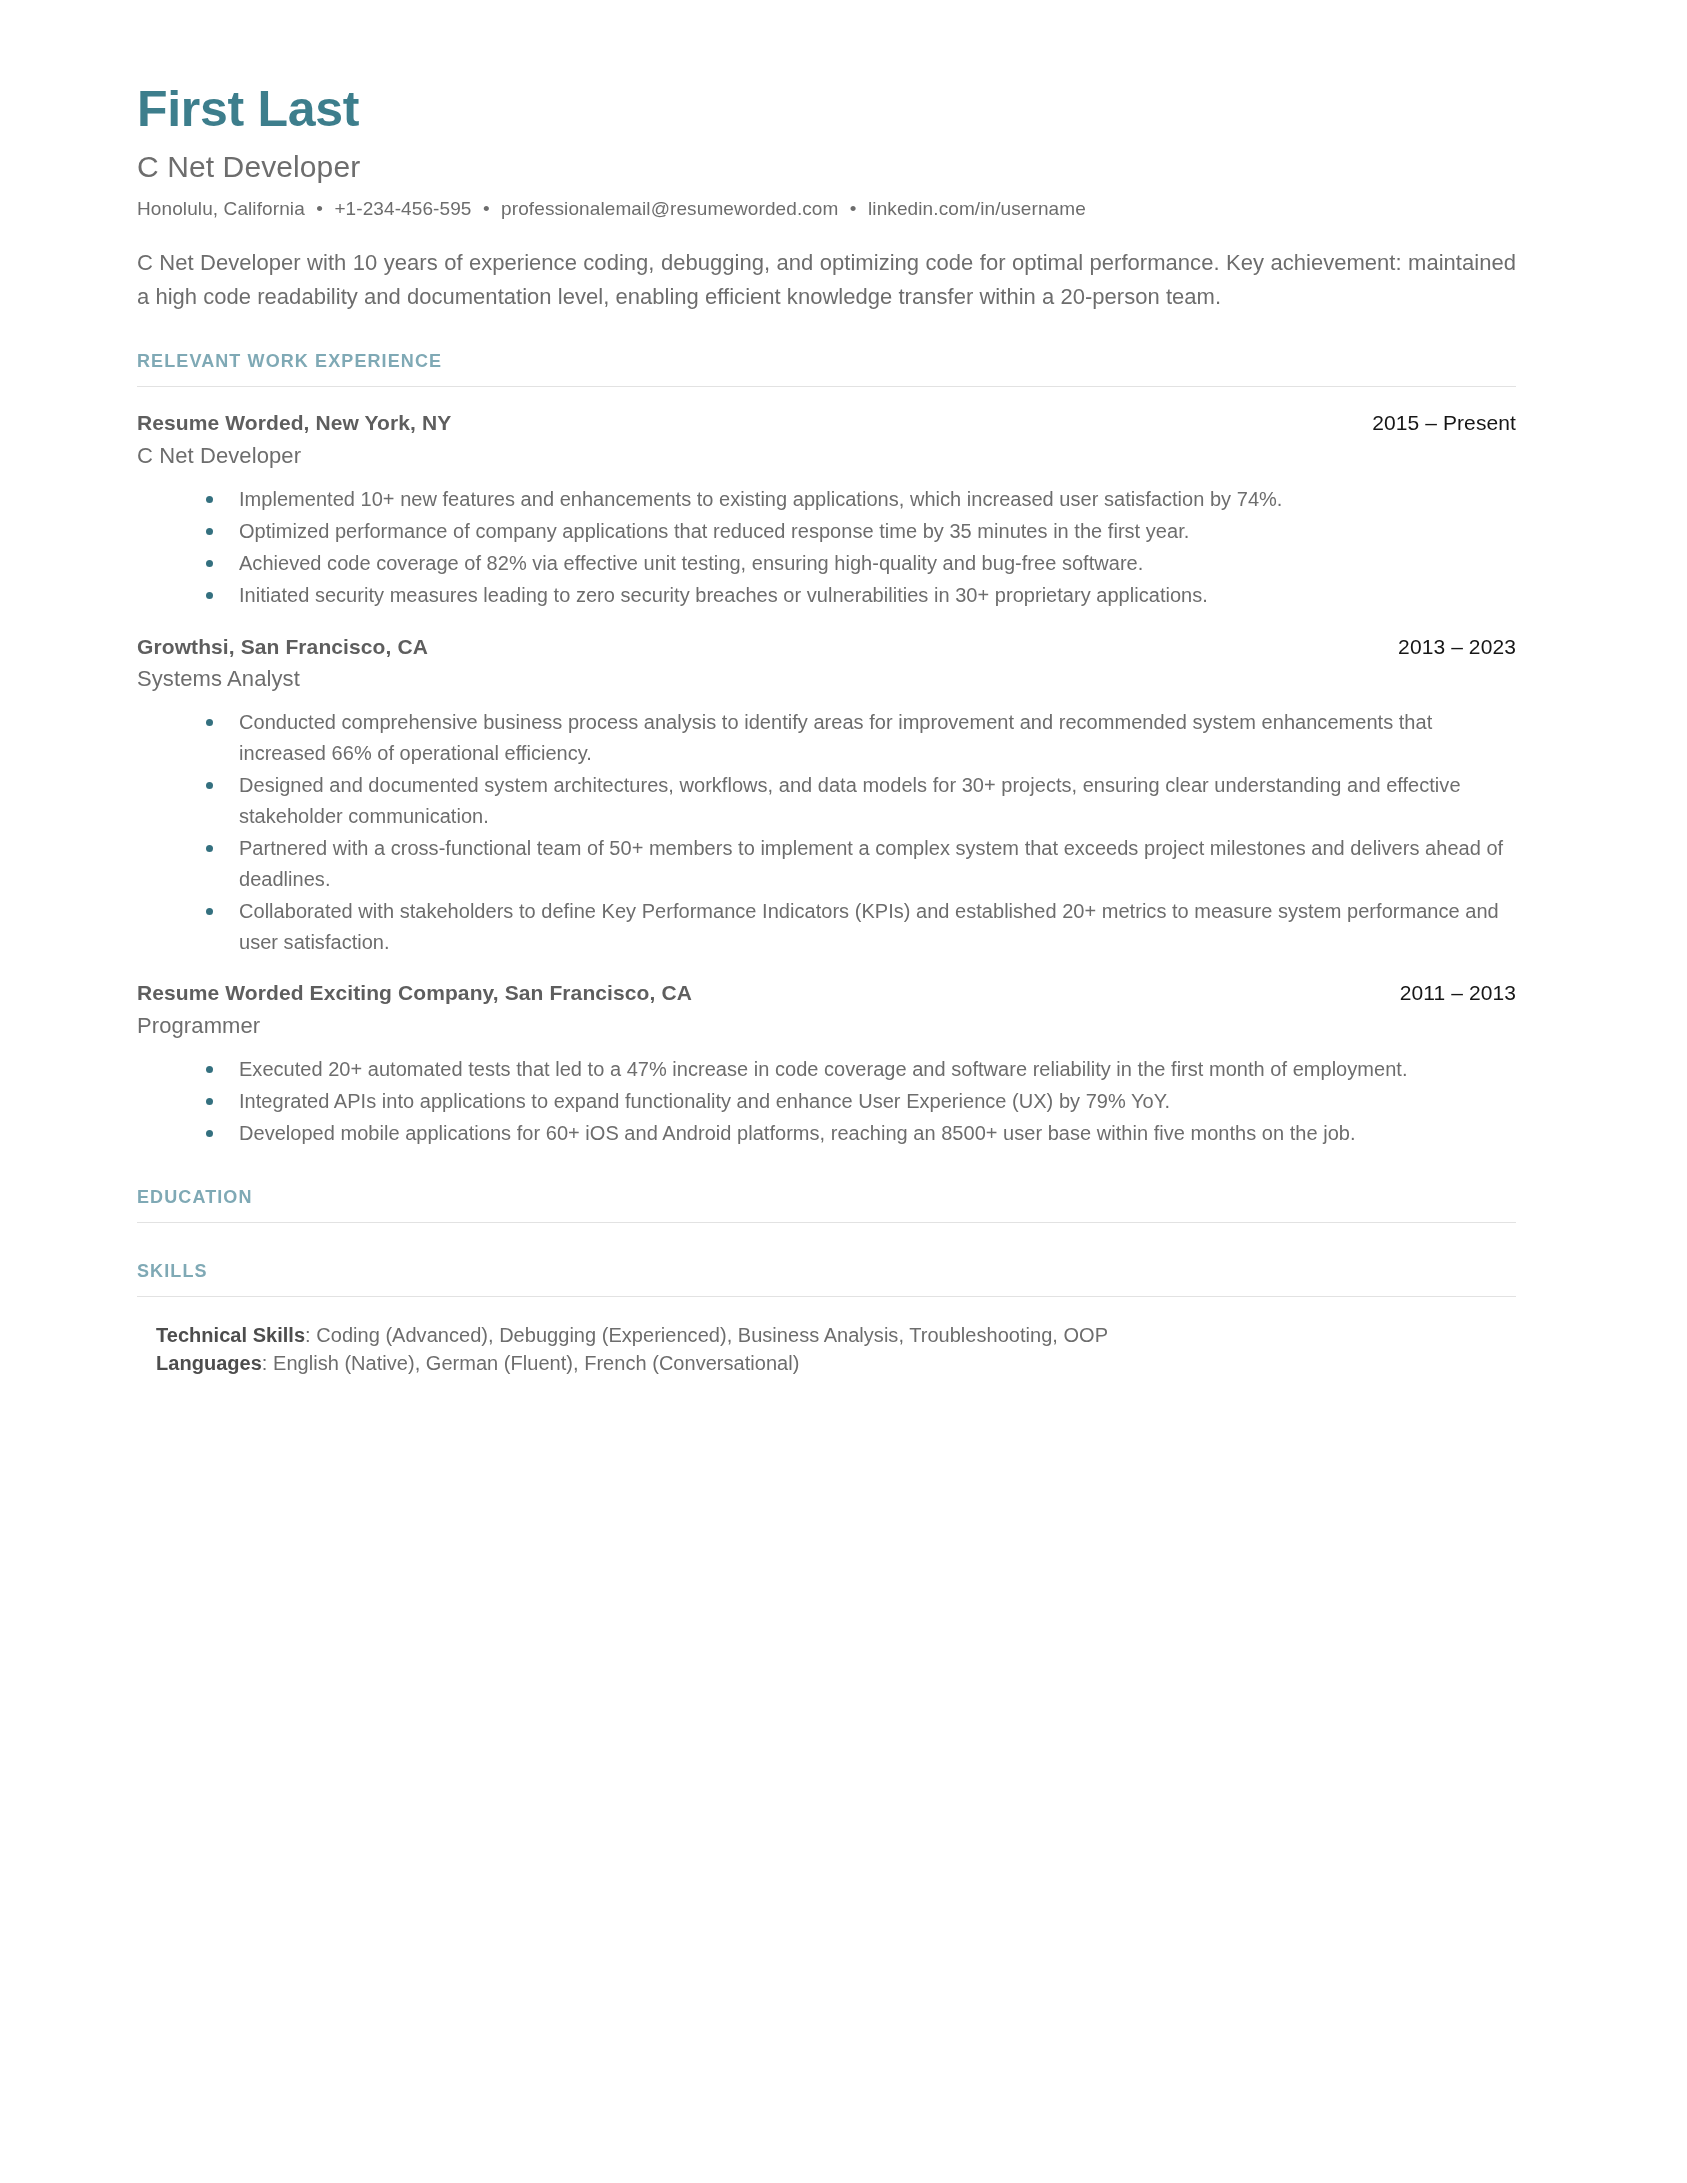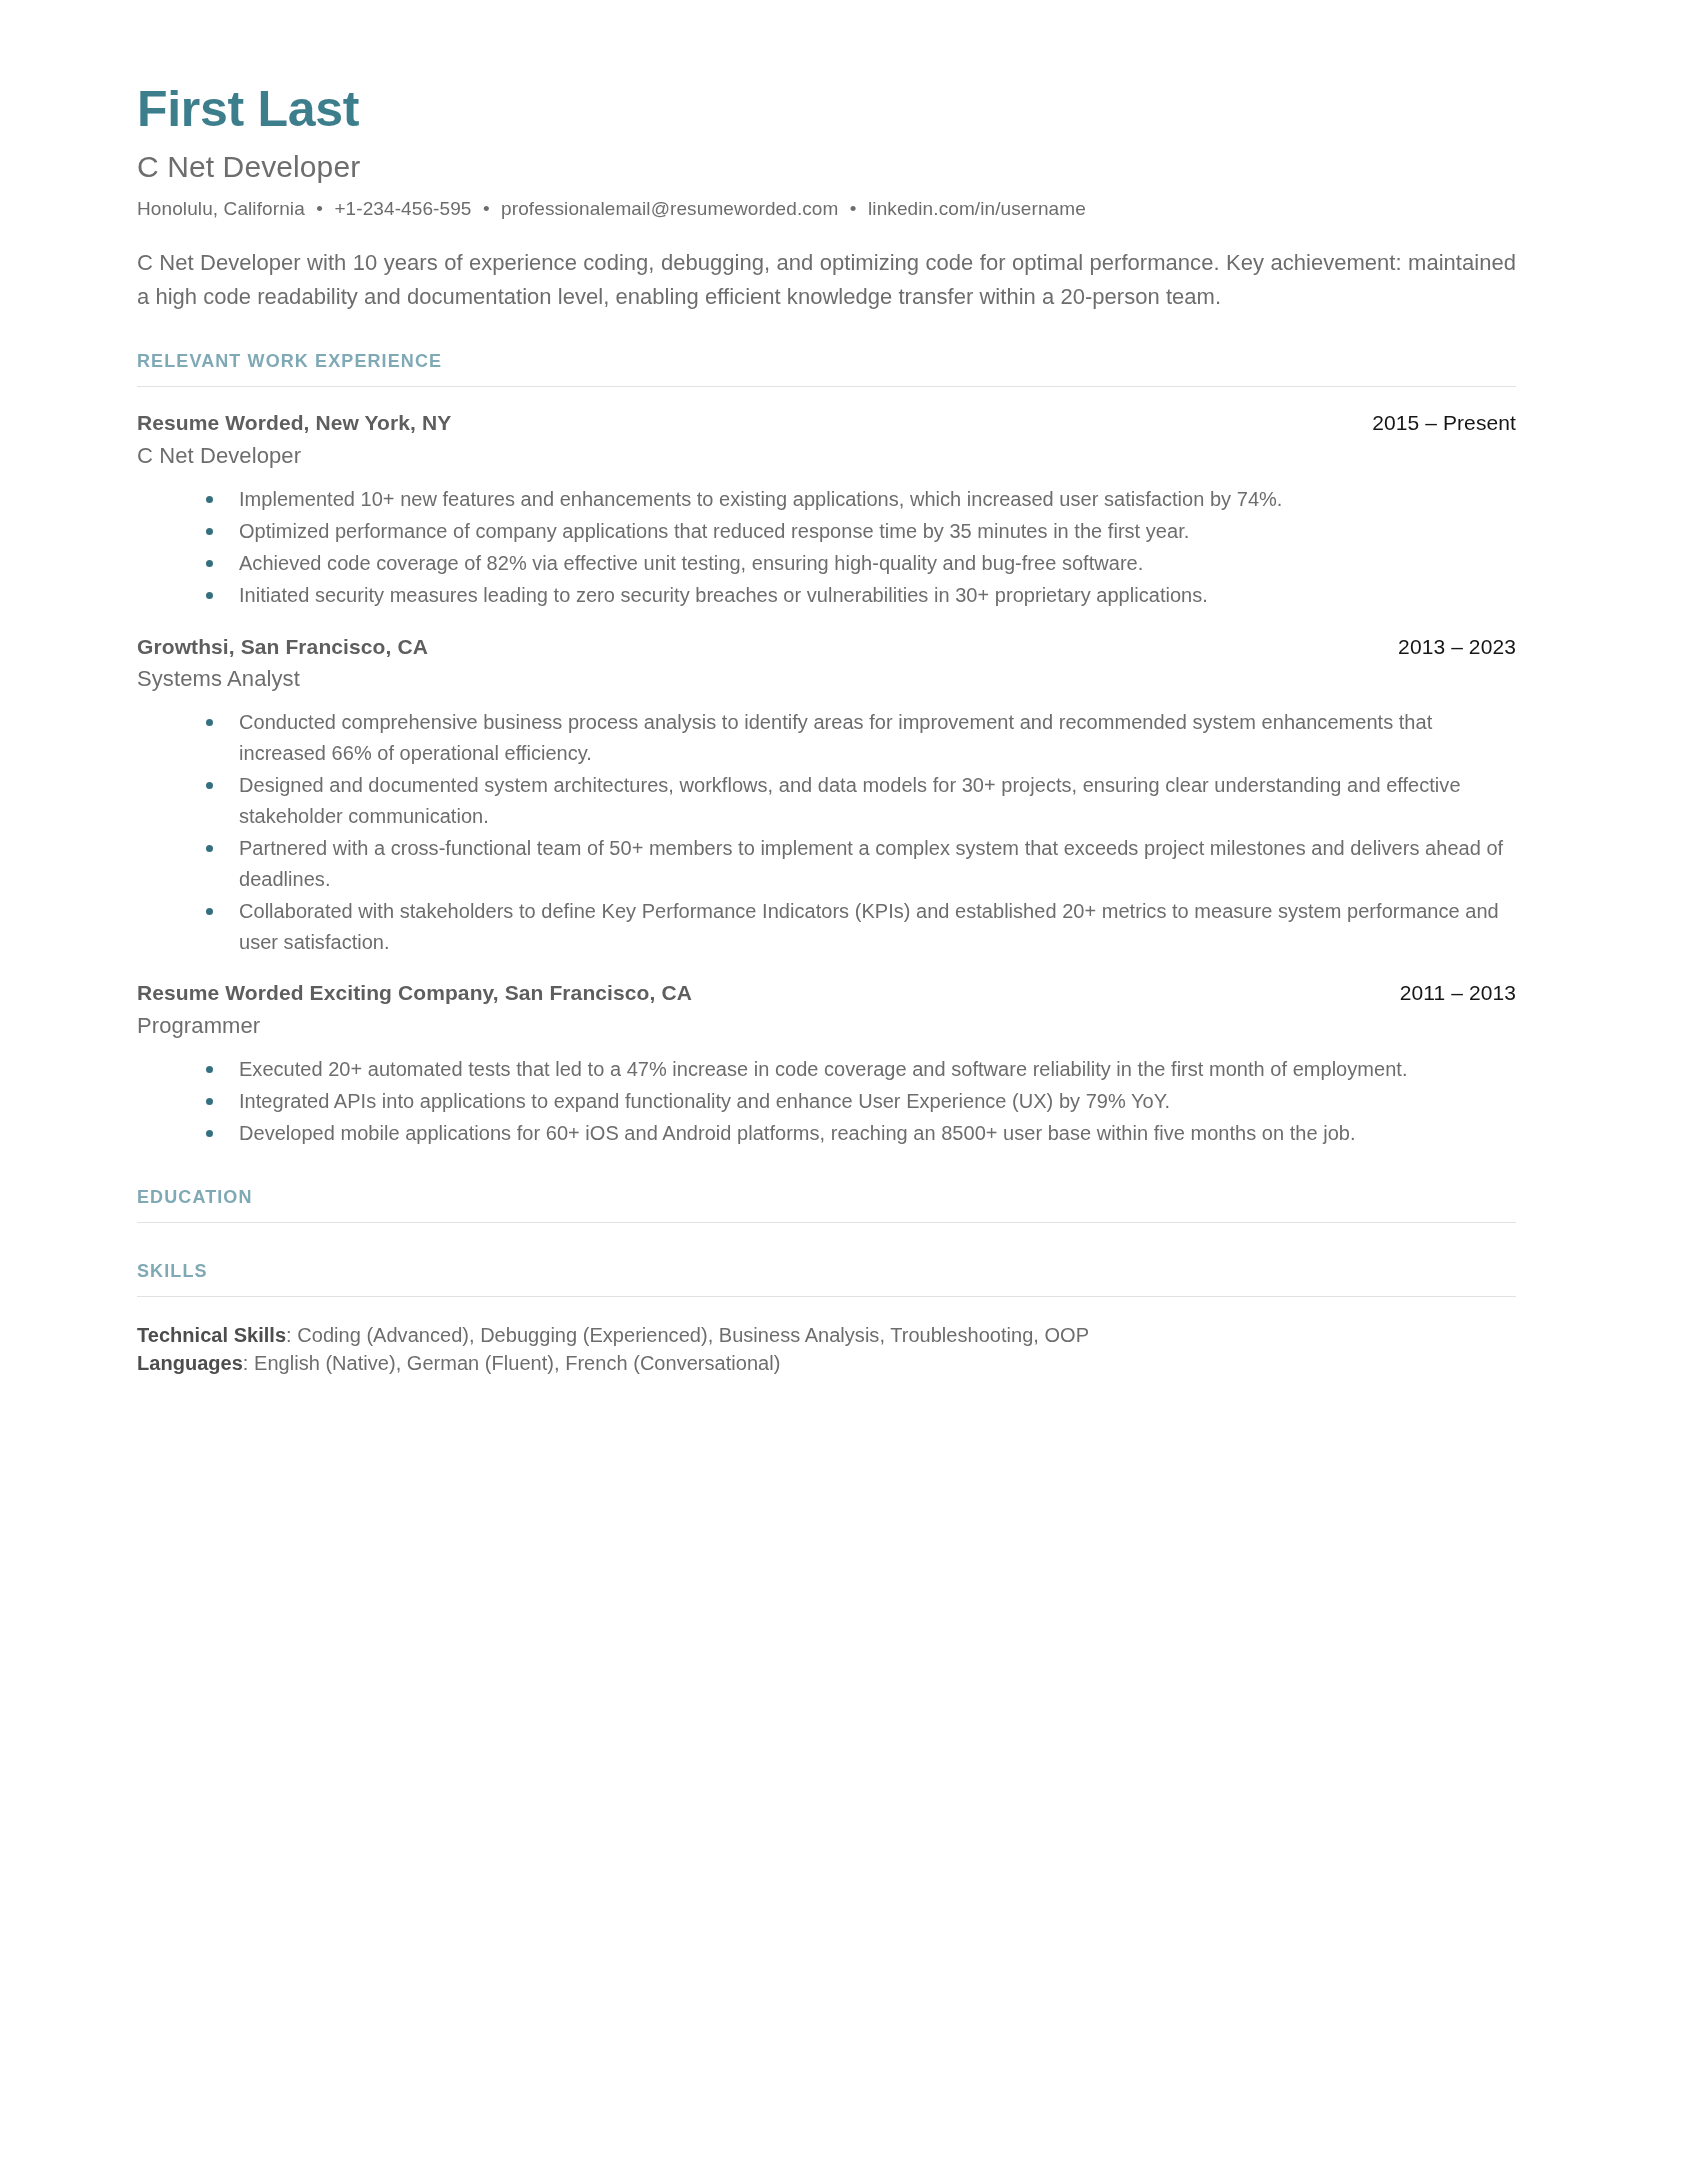--- a/index.html
+++ b/index.html
@@ -159,20 +159,21 @@
   .skills-block { margin-top: 24px; }
   .skill-line {
     font-size: 20px;
     color: #6d6d6d;
     line-height: 1.42;
     letter-spacing: 0.03px;
   }
   .skill-line .skill-label {
     font-weight: bold;
     color: #4d4d4d;
+    margin-left: 19px;
   }
 </style>
 </head>
 <body>
 
 <div class="page">
   <div class="sheet">
 
     <div>
       <h1 class="name">First Last</h1>

